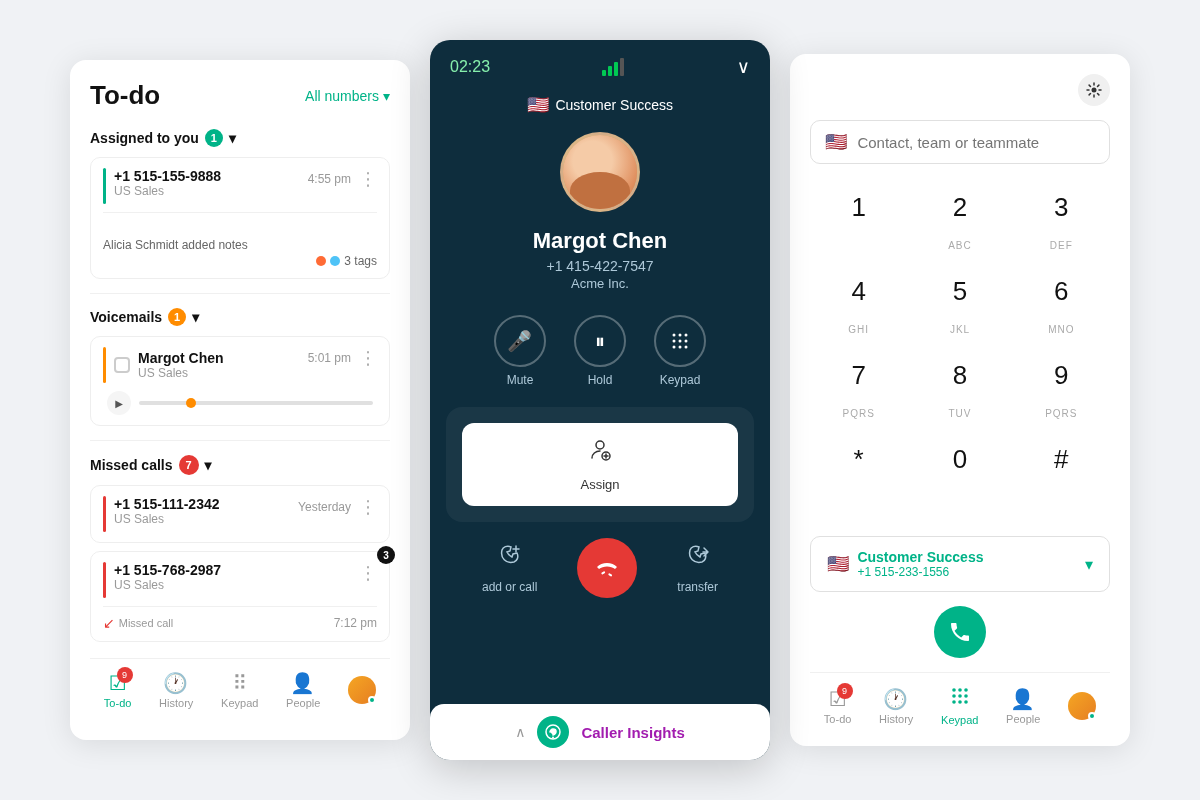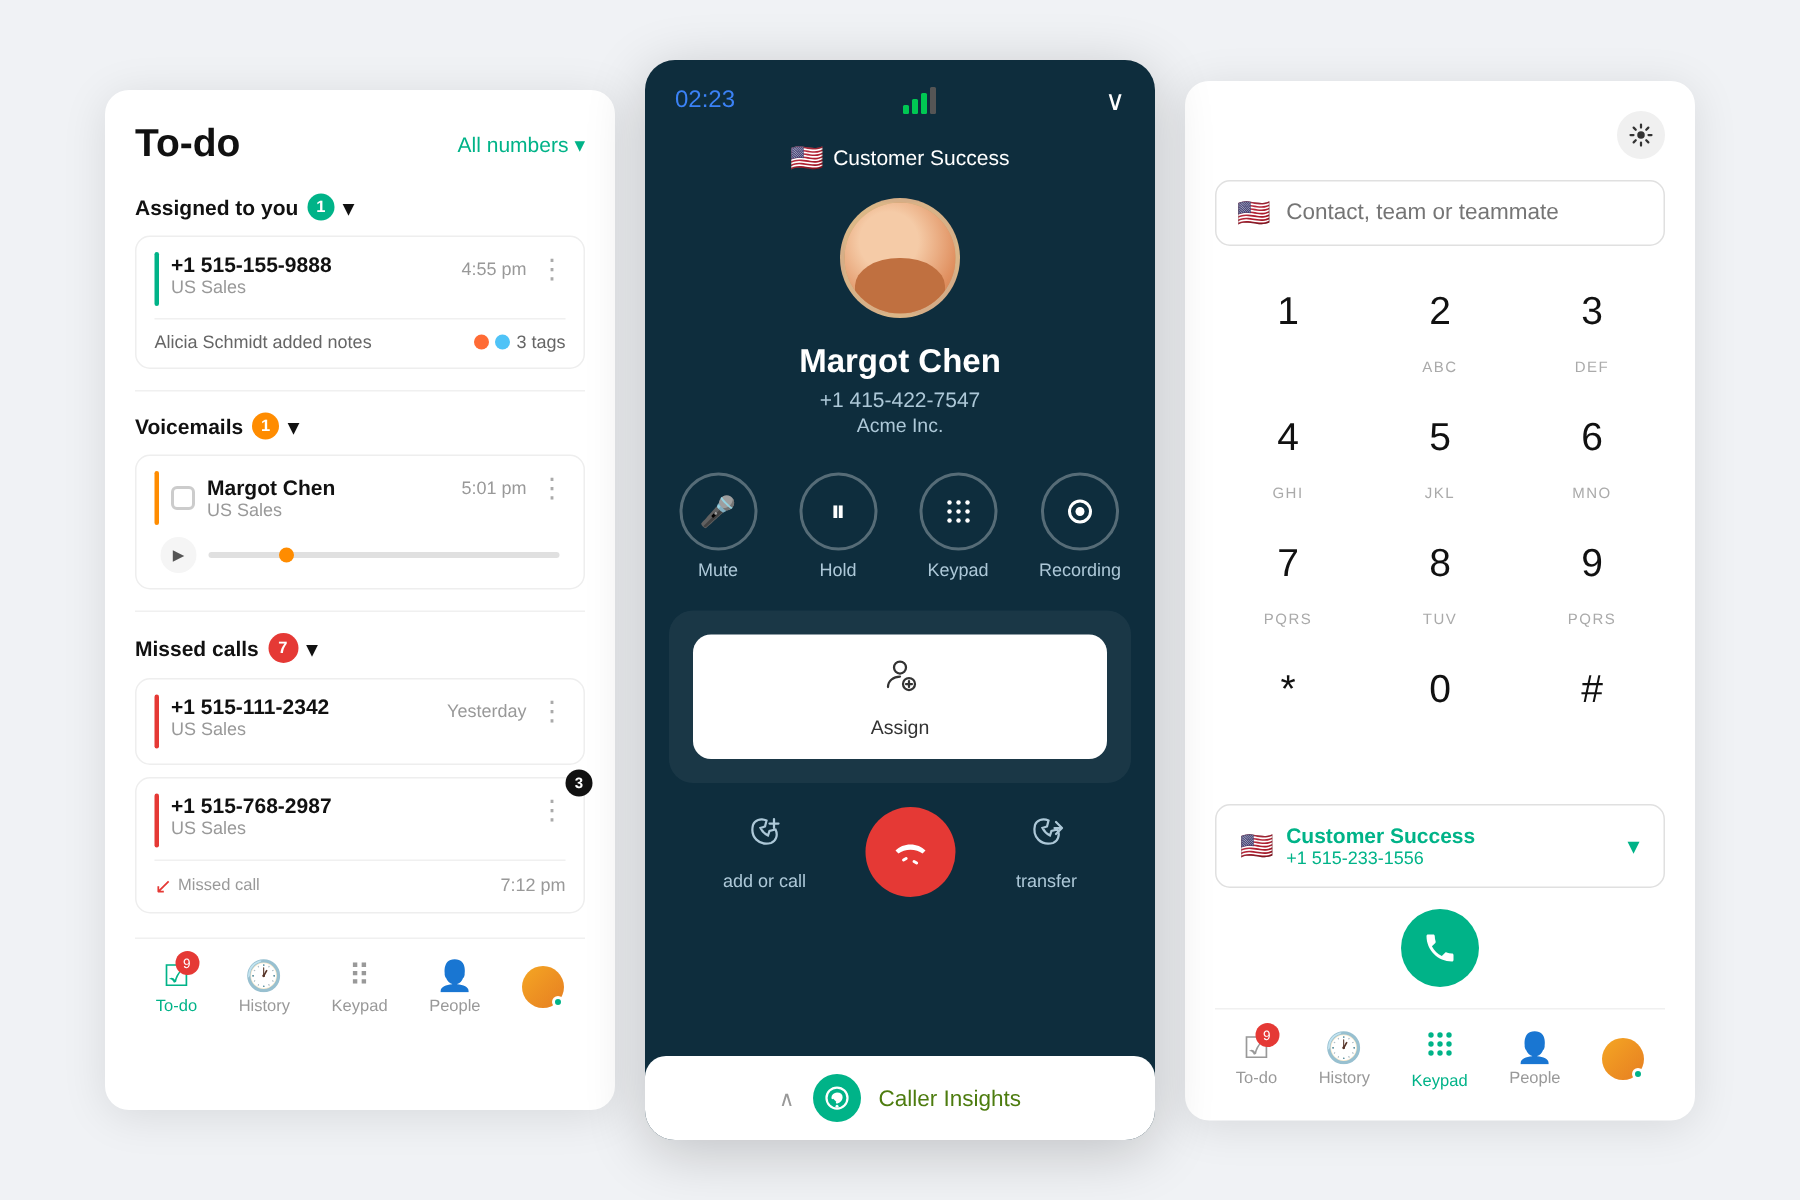--- a/index.html
+++ b/index.html
@@ -146,20 +146,21 @@
     .notes-text {
       font-size: 12px;
       color: #666;
     }
     .tags-badge {
       display: flex;
       align-items: center;
       gap: 4px;
       font-size: 12px;
       color: #666;
+      margin-top: 33px;
     }
     .tag-dot {
       width: 10px;
       height: 10px;
       border-radius: 50%;
     }
     .voicemail-item {
       border: 1px solid #eee;
       border-radius: 10px;
       padding: 10px 12px;
@@ -331,21 +332,21 @@
       position: relative;
     }
     .call-top-bar {
       display: flex;
       justify-content: space-between;
       align-items: center;
       width: 100%;
       padding: 16px 20px;
     }
     .call-timer {
-      color: #3b82f6;
+      color: #86efac;
       font-size: 16px;
       font-weight: 500;
     }
     .signal-bars {
       display: flex;
       align-items: flex-end;
       gap: 2px;
     }
     .bar {
       width: 4px;
@@ -524,22 +525,22 @@
       border-radius: 50%;
       background: #00b388;
       display: flex;
       align-items: center;
       justify-content: center;
       color: #fff;
       font-size: 16px;
     }
     .insights-label {
       font-size: 15px;
-      font-weight: 400;
-      color: #4d7c0f;
+      font-weight: 700;
+      color: #a21caf;
     }
     .chevron-up {
       color: #999;
       font-size: 14px;
     }
 
     
     .panel-right {
       background: #fff;
       border-radius: 16px;
@@ -848,29 +849,20 @@
             <circle cx="4" cy="10" r="1.5"></circle>
               <circle cx="10" cy="10" r="1.5"></circle>
               <circle cx="16" cy="10" r="1.5"></circle>
             <circle cx="4" cy="16" r="1.5"></circle>
               <circle cx="10" cy="16" r="1.5"></circle>
               <circle cx="16" cy="16" r="1.5"></circle>
           </svg>
         </div>
         <span class="ctrl-label">Keypad</span>
       </div>
-      <div class="ctrl-btn">
-        <div class="ctrl-icon-circle">
-          <svg width="20" height="20" viewBox="0 0 20 20">
-            <circle cx="10" cy="10" r="7" fill="none" stroke="white" stroke-width="2"></circle>
-            <circle cx="10" cy="10" r="3" fill="white"></circle>
-          </svg>
-        </div>
-        <span class="ctrl-label">Recording</span>
-      </div>
     </div>
 
     <div class="action-cards">
       <div class="action-card">
         <div class="action-card-icon">
           <svg width="26" height="26" viewBox="0 0 26 26" fill="none">
             <circle cx="13" cy="8" r="4" stroke="#333" stroke-width="1.5"></circle>
             <path d="M5 21c0-4 3.6-7 8-7" stroke="#333" stroke-width="1.5" stroke-linecap="round"></path>
             <circle cx="19" cy="19" r="4" stroke="#333" stroke-width="1.5"></circle>
             <path d="M17 19h4M19 17v4" stroke="#333" stroke-width="1.5" stroke-linecap="round"></path>

